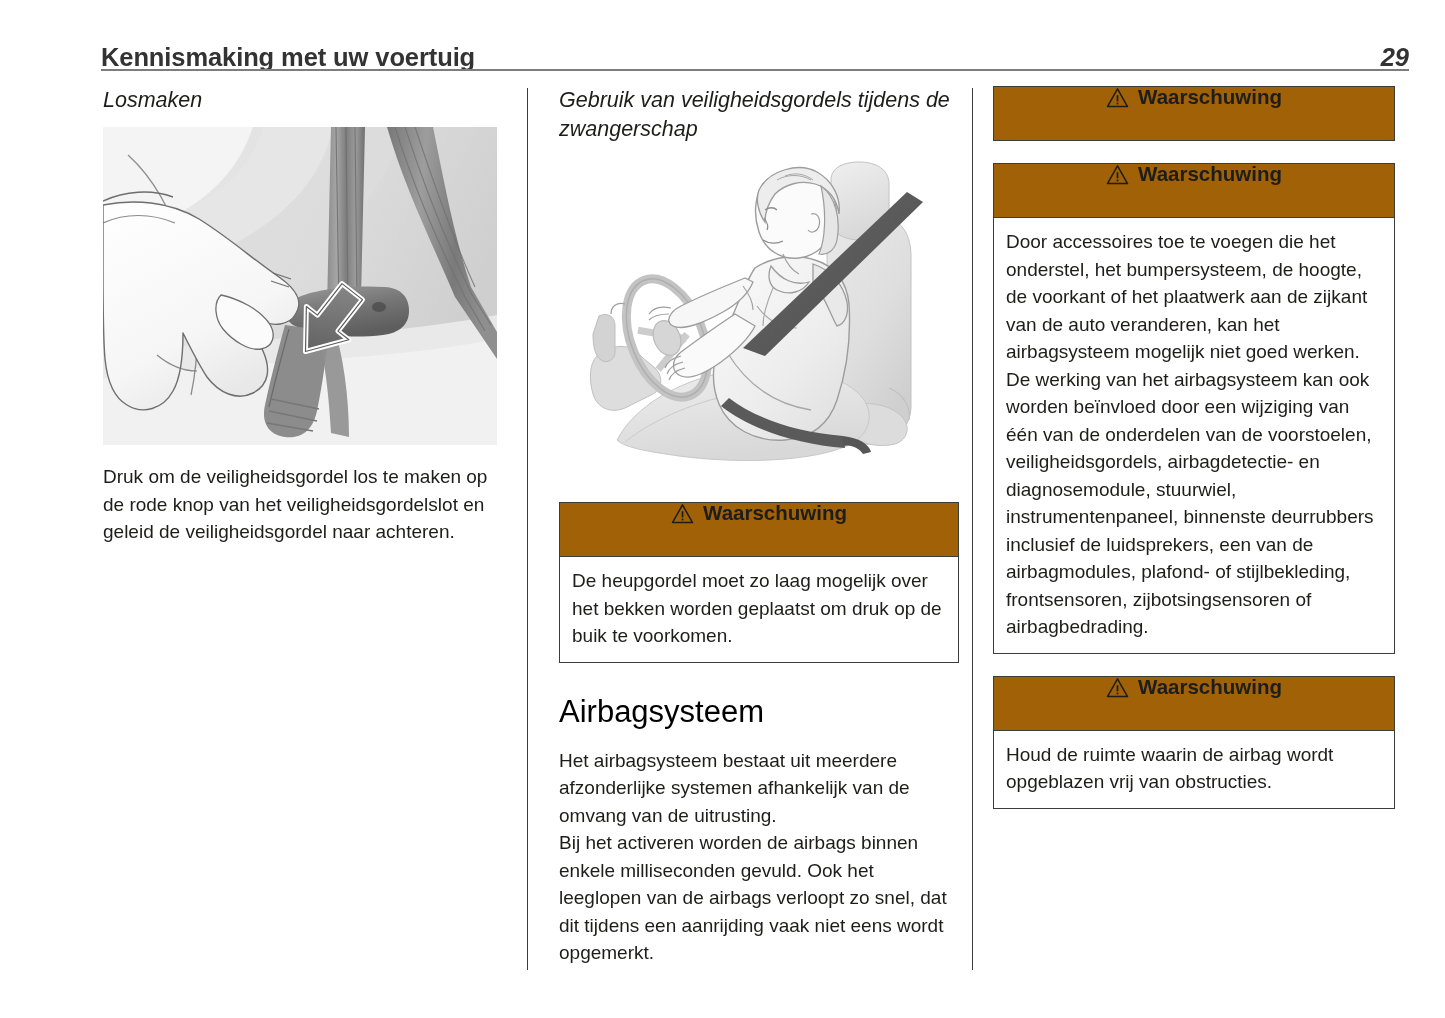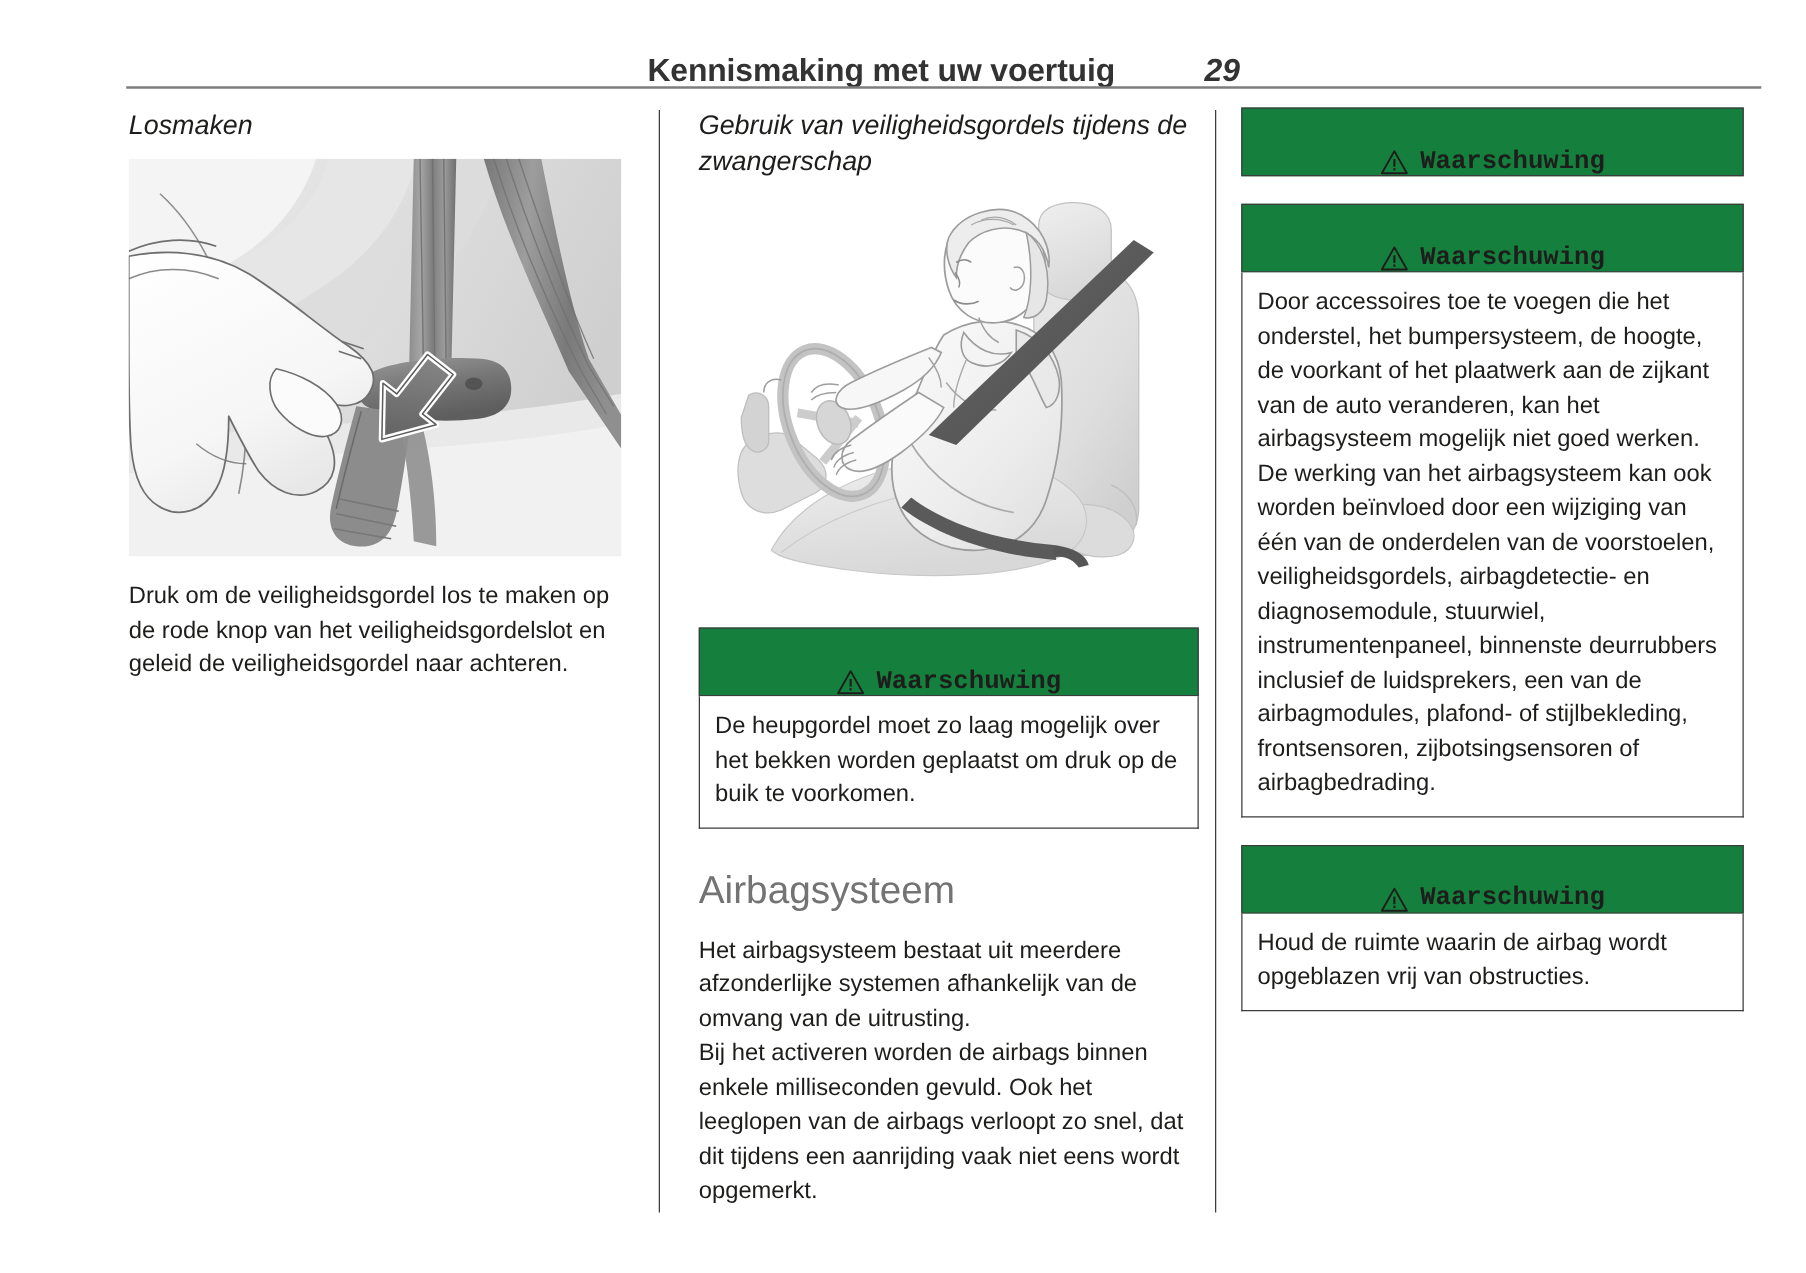--- a/index.html
+++ b/index.html
@@ -26,21 +26,21 @@
 
   
   .header {
     position: absolute;
     left: 101px;
     top: 36px;
     width: 1308px;
     height: 34px;
     display: flex;
     align-items: flex-end;
-    justify-content: center;
+    justify-content: space-between;
   }
   .header-title {
     font-size: 25.5px;
     font-weight: bold;
     letter-spacing: -0.1px;
     line-height: 1;
     color: #333333;
     white-space: nowrap;
   }
   .header-pageno {
@@ -89,21 +89,21 @@
     line-height: 29px;
     margin: 0 0 12px 0;
     color: #1d1d1b;
     font-style: italic;
   }
   .h1 {
     font-size: 31px;
     font-weight: normal;
     line-height: 38px;
     margin: 30px 0 16px 0;
-    color: #737373;
+    color: #000000;
   }
 
   
   .body-text {
     font-size: 19px;
     line-height: 27.5px;
     margin: 0;
     color: #1d1d1b;
   }
   .body-text .para { margin: 0; }
@@ -119,27 +119,26 @@
   .figure svg { display: block; width: 100%; height: 100%; }
 
   
   .warnbox {
     margin: 0 0 22px 0;
     width: 100%;
     box-sizing: border-box;
   }
   .warnbox-head {
     border: 1.6px solid #3c3c3b;
-    background: #15803d;
+    background: #a16207;
     height: 55px;
     display: flex;
-    align-items: flex-end;
+    align-items: flex-start;
     justify-content: center;
     box-sizing: border-box;
-    font-family: Liberation Mono, monospace;
   }
   .warn-icon {
     width: 23px;
     height: 21px;
     margin-right: 9px;
     display: block;
   }
   .warnbox-title {
     font-size: 20.5px;
     font-weight: bold;

